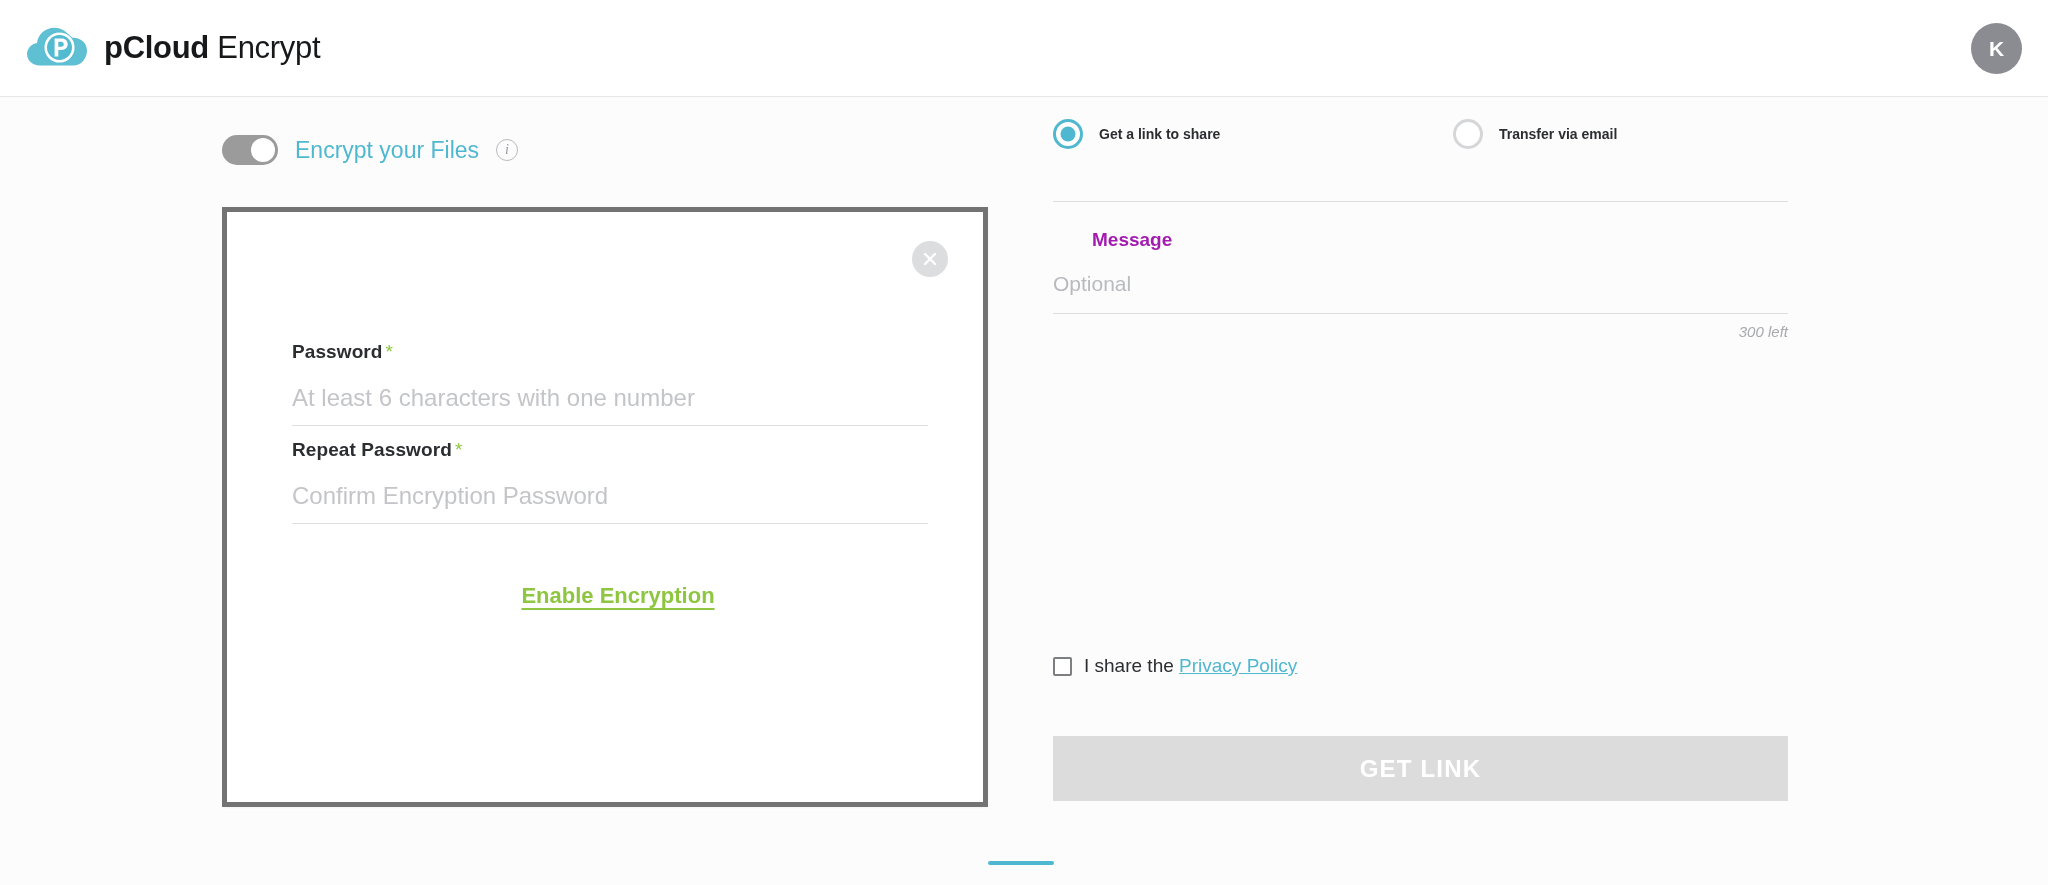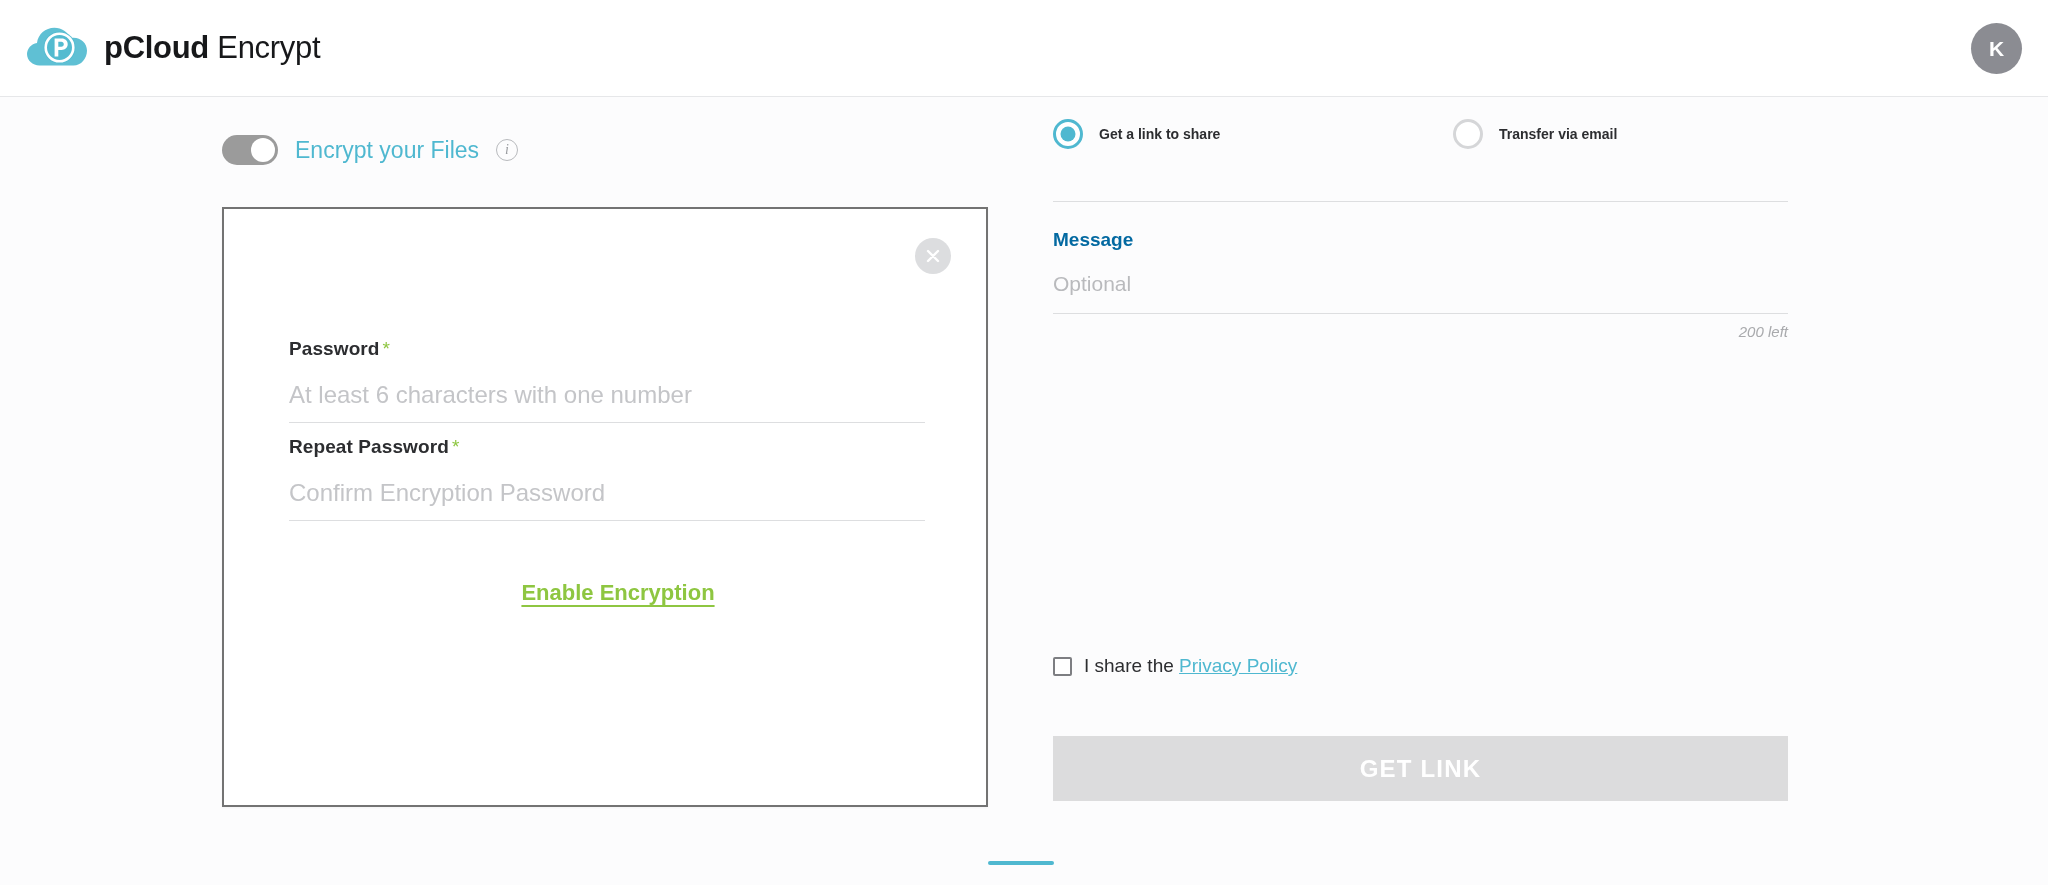--- a/index.html
+++ b/index.html
@@ -130,21 +130,21 @@
   }
 
   
   .enc-panel {
     position: absolute;
     left: 222px;
     top: 110px;
     width: 766px;
     height: 600px;
     background: #ffffff;
-    border: 2px solid #737373;
+    border: 5px solid #737373;
     box-shadow: 0 1px 2px rgba(0,0,0,0.04);
   }
 
   .close-btn {
     position: absolute;
     right: 35px;
     top: 29px;
     width: 36px;
     height: 36px;
     border-radius: 50%;
@@ -271,21 +271,22 @@
     width: 735px;
     height: 1px;
     background: #dddee0;
   }
 
   .msg-block { position: absolute; left: 29px; top: 132px; width: 735px; }
 
   .msg-label {
     font-size: 19px;
     font-weight: bold;
-    color: #0369a1;
+    color: #a21caf;
+    margin-left: 39px;
   }
 
   .msg-input {
     margin-top: 21px;
     width: 100%;
     border: 0;
     border-bottom: 1px solid #dddee0;
     outline: none;
     background: transparent;
     resize: none;
@@ -438,21 +439,21 @@
       <span class="radio-circle"></span>
       <span class="radio-text">Transfer via email</span>
     </label>
   </div>
 
   <div class="divider"></div>
 
   <div class="msg-block">
     <div class="msg-label">Message</div>
     <textarea class="msg-input" rows="1" placeholder="Optional" style=""></textarea>
-    <div class="msg-counter">200 left</div>
+    <div class="msg-counter">300 left</div>
   </div>
 
   <div class="accept-row">
     <span class="checkbox"></span>
     <span class="accept-text"><span>I share the </span><span class="privacy-link">Privacy Policy</span></span>
   </div>
 
   <button class="get-link-btn">GET LINK</button>
 
 </div>

